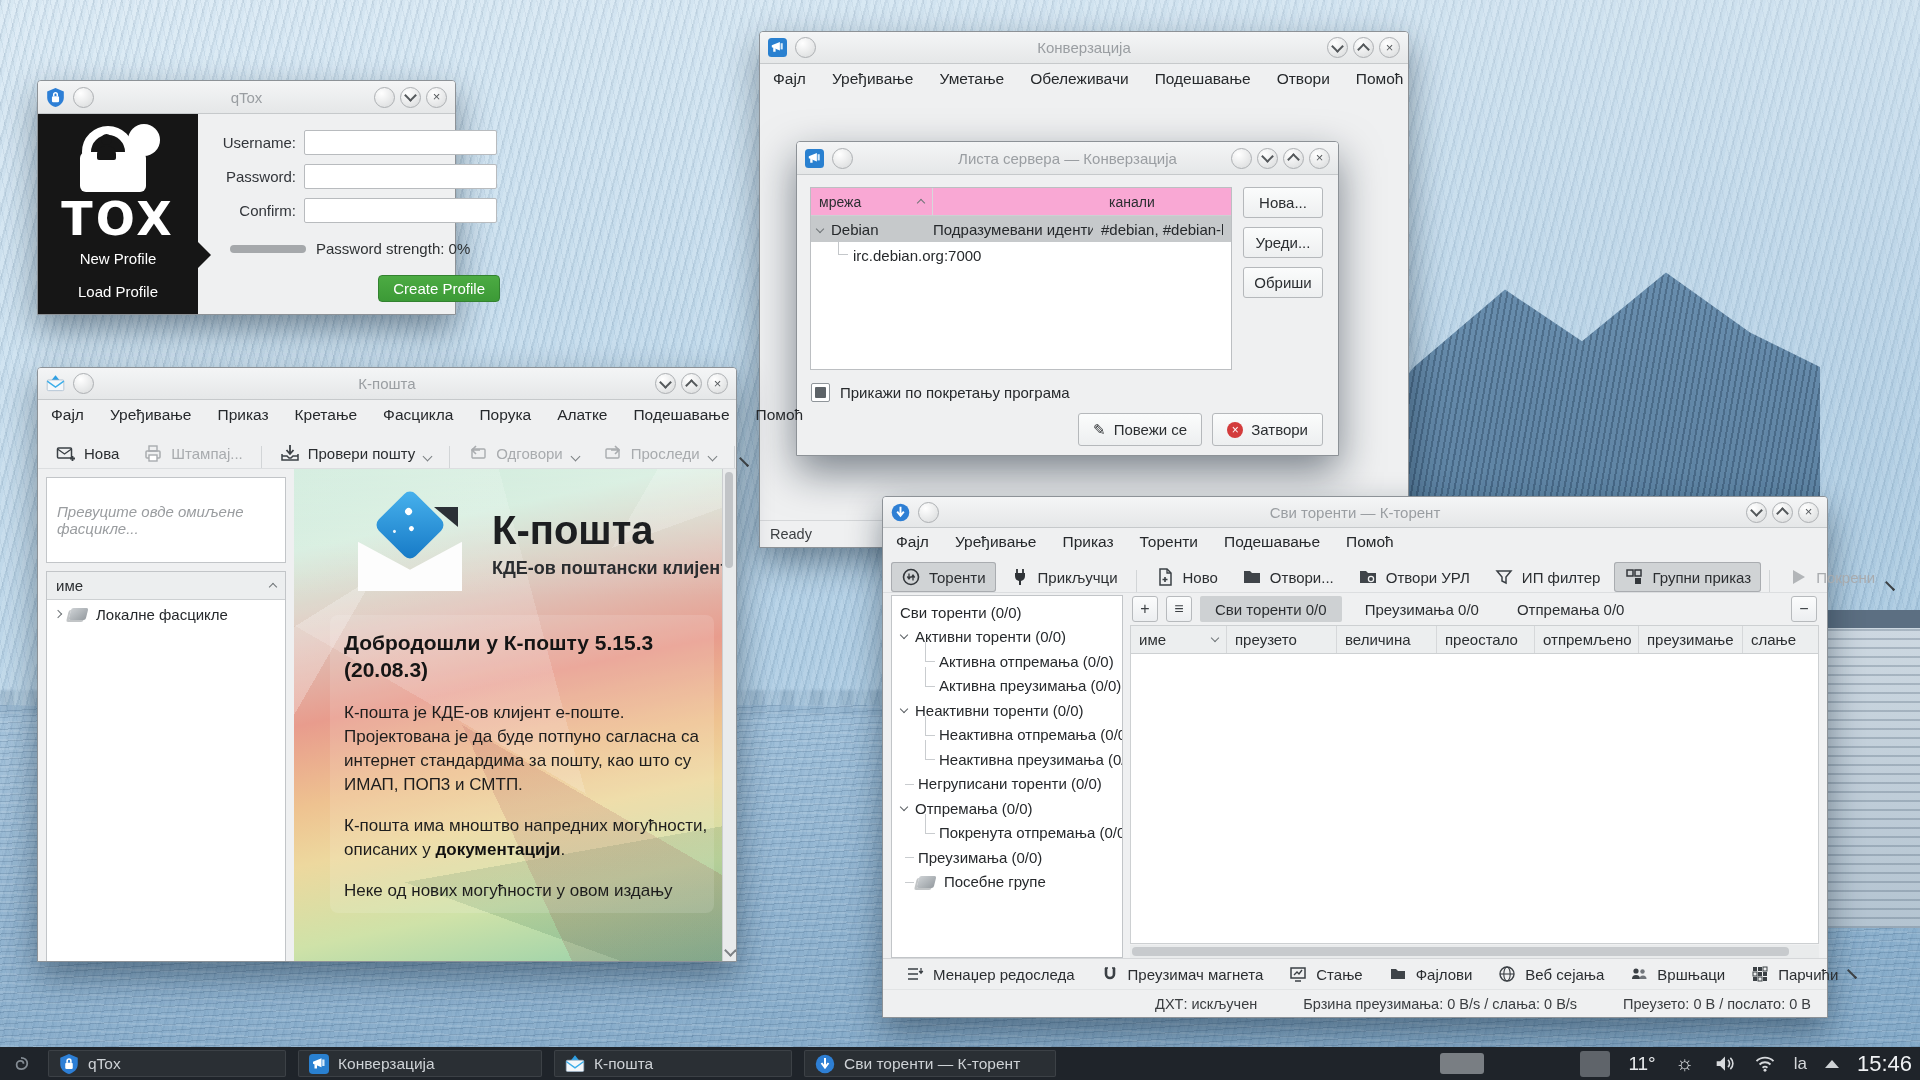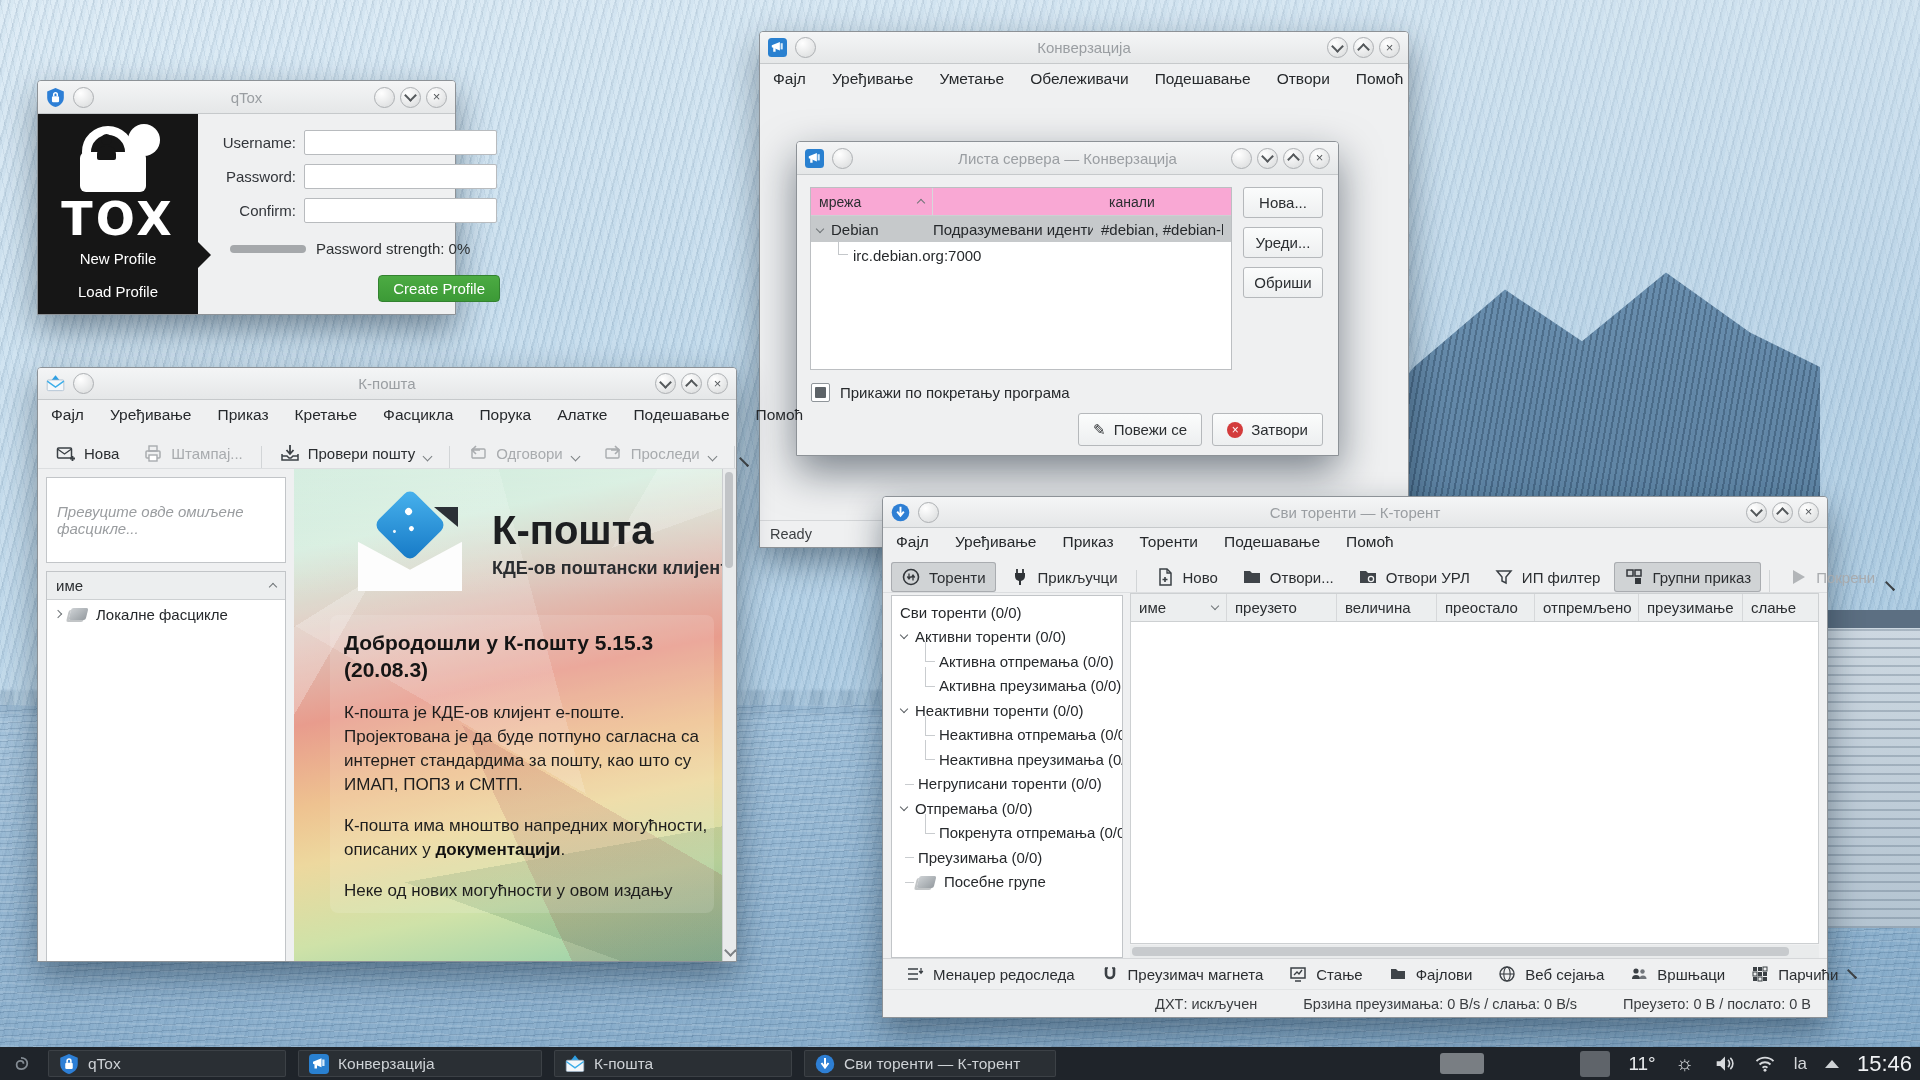--- a/index.html
+++ b/index.html
@@ -676,20 +676,28 @@
         <div class="trow lvl1 noexp">
             <span>Преузимања (0/0)</span>
           </div>
         <div class="trow lvl1 noexp">
             <span class="mini-folder" style="margin-right:9px"></span>
             <span>Посебне групе</span>
           </div>
       </div>
       <div class="kt-splitter"></div>
       <div class="kt-main">
+        <div class="kt-tabstrip">
+          <span class="sqbtn g-plus"></span>
+          <span class="sqbtn g-lines"></span>
+          <span class="kt-tab active">Сви торенти 0/0</span>
+          <span class="kt-tab">Преузимања 0/0</span>
+          <span class="kt-tab">Отпремања 0/0</span>
+          <span class="sqbtn g-minus kt-minus"></span>
+        </div>
         <div class="kt-theader">
           <div class="kt-th" style="width:96px;justify-content:space-between;">
               <span>име</span>
               <span class="chev dn sm"></span>
             </div>
           <div class="kt-th" style="width:110px;">
               <span>преузето</span>
             </div>
           <div class="kt-th" style="width:100px;">
               <span>величина</span>

